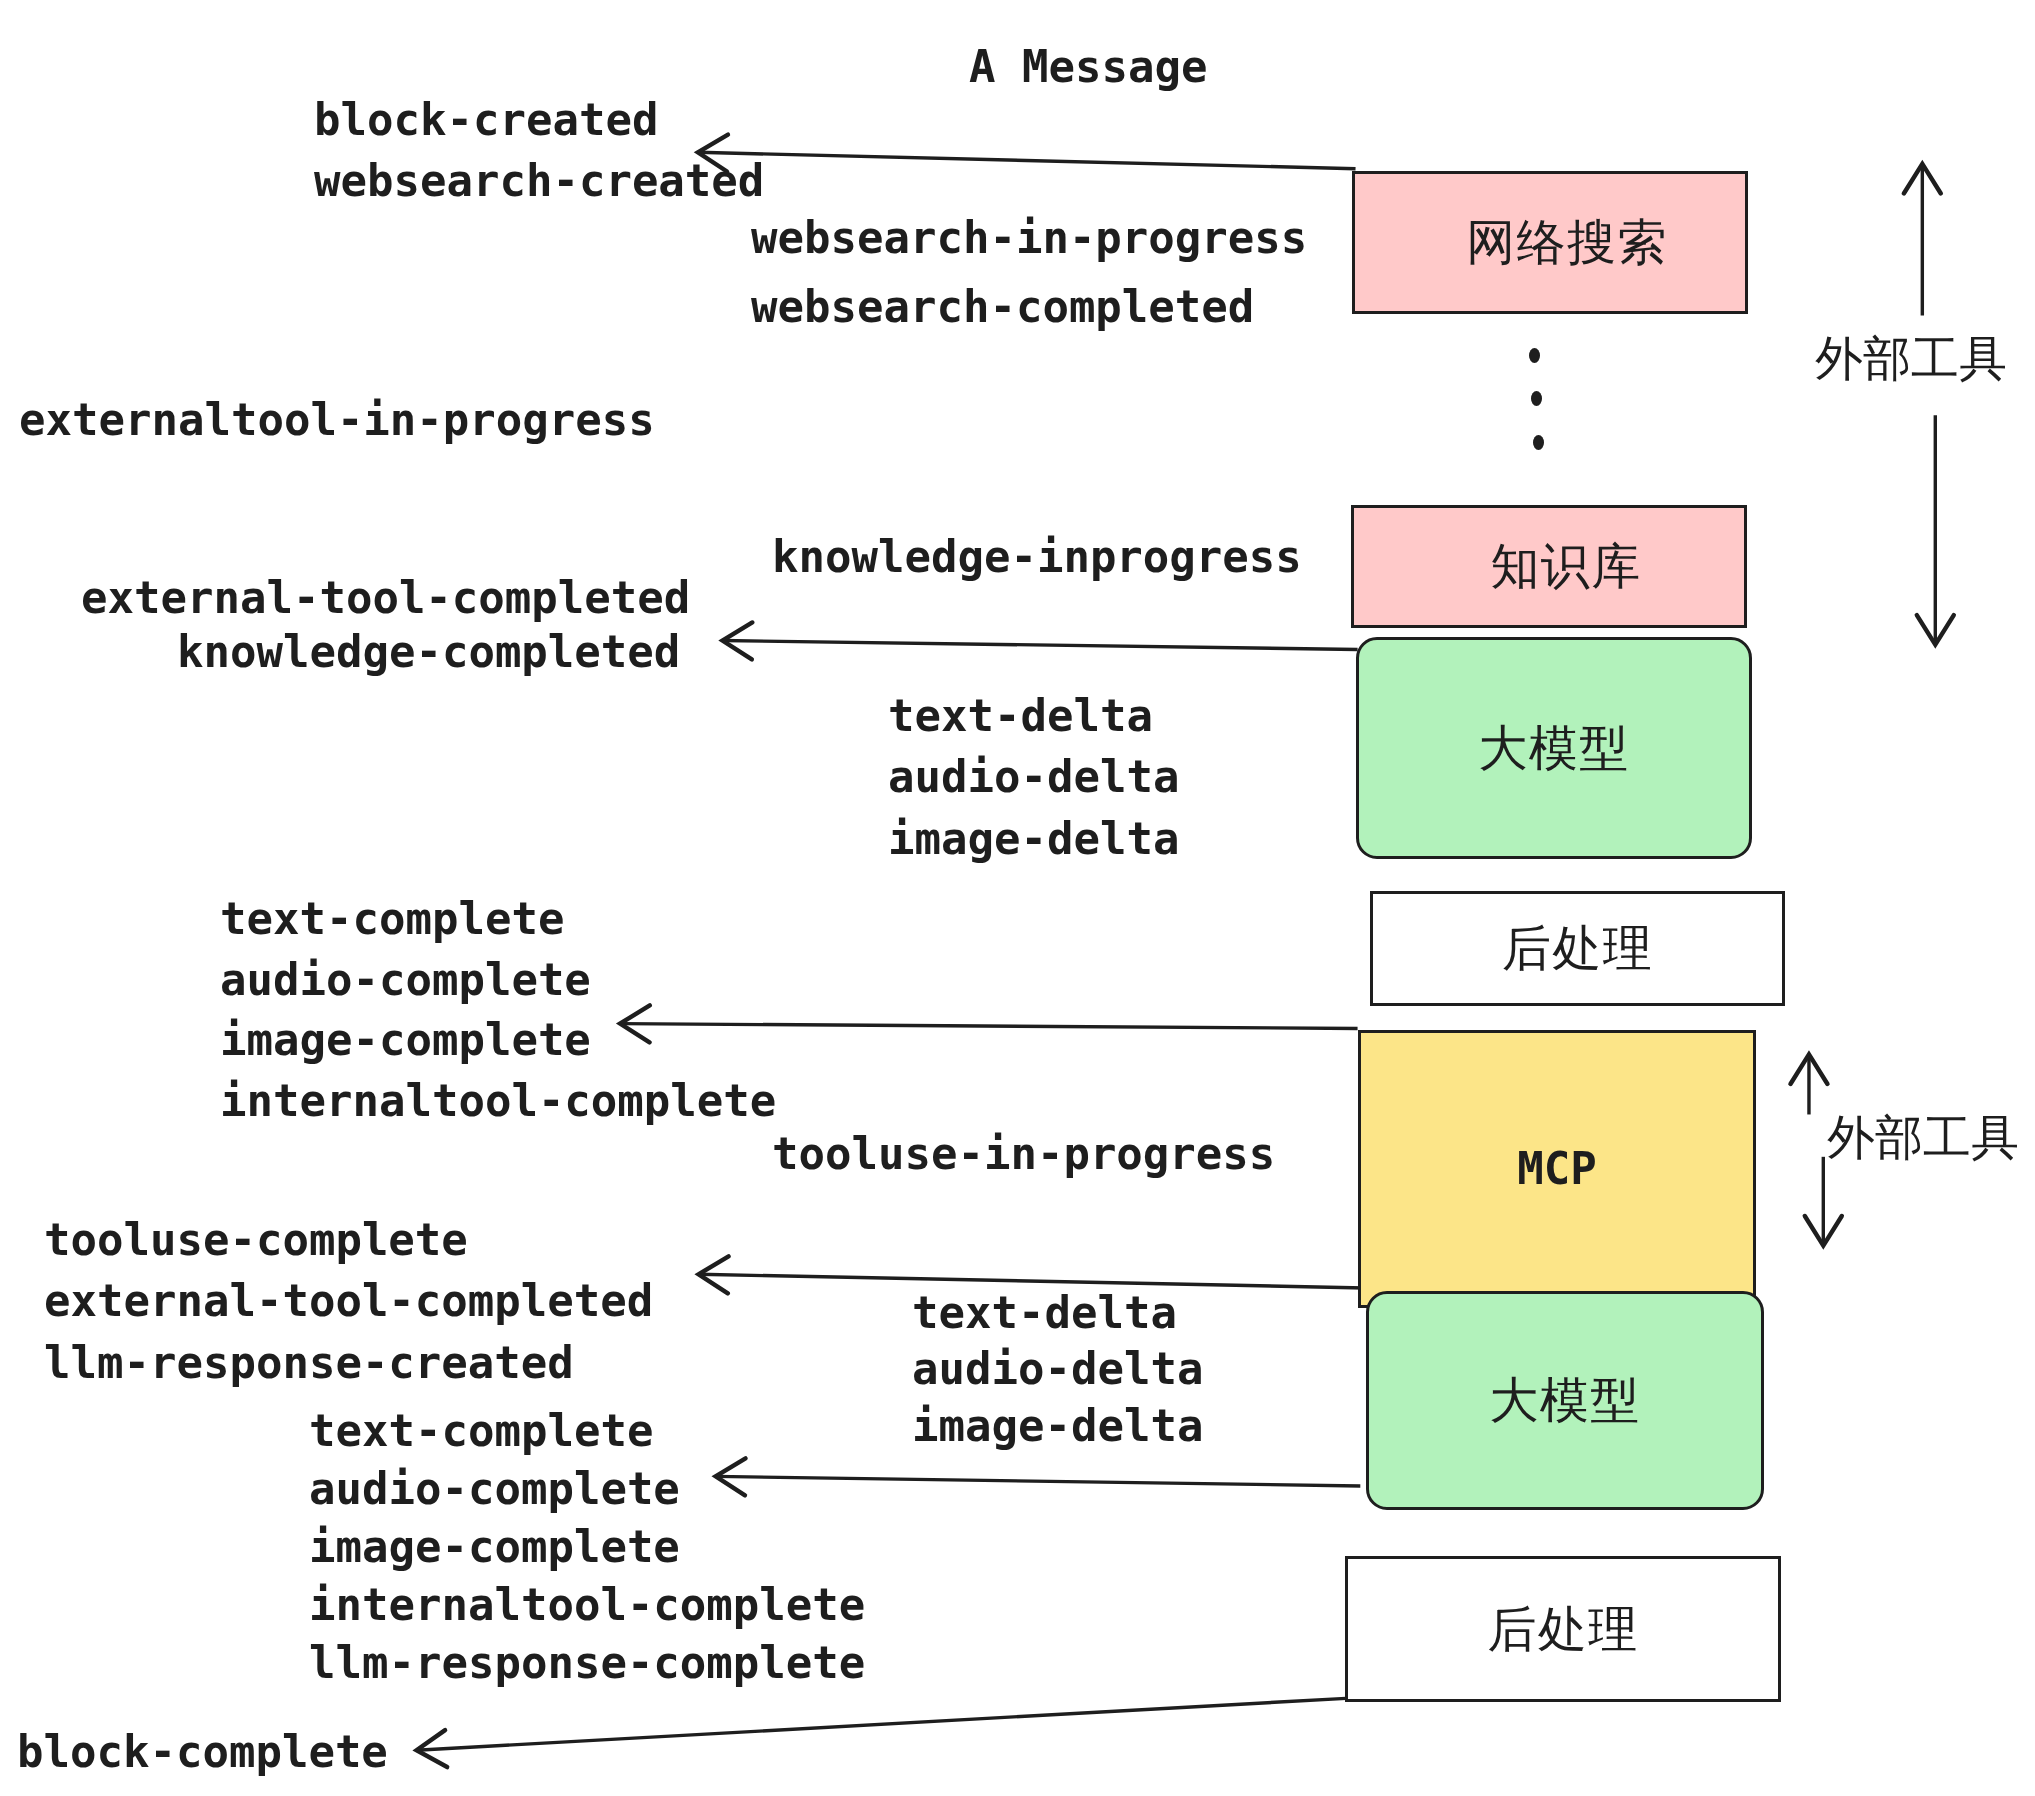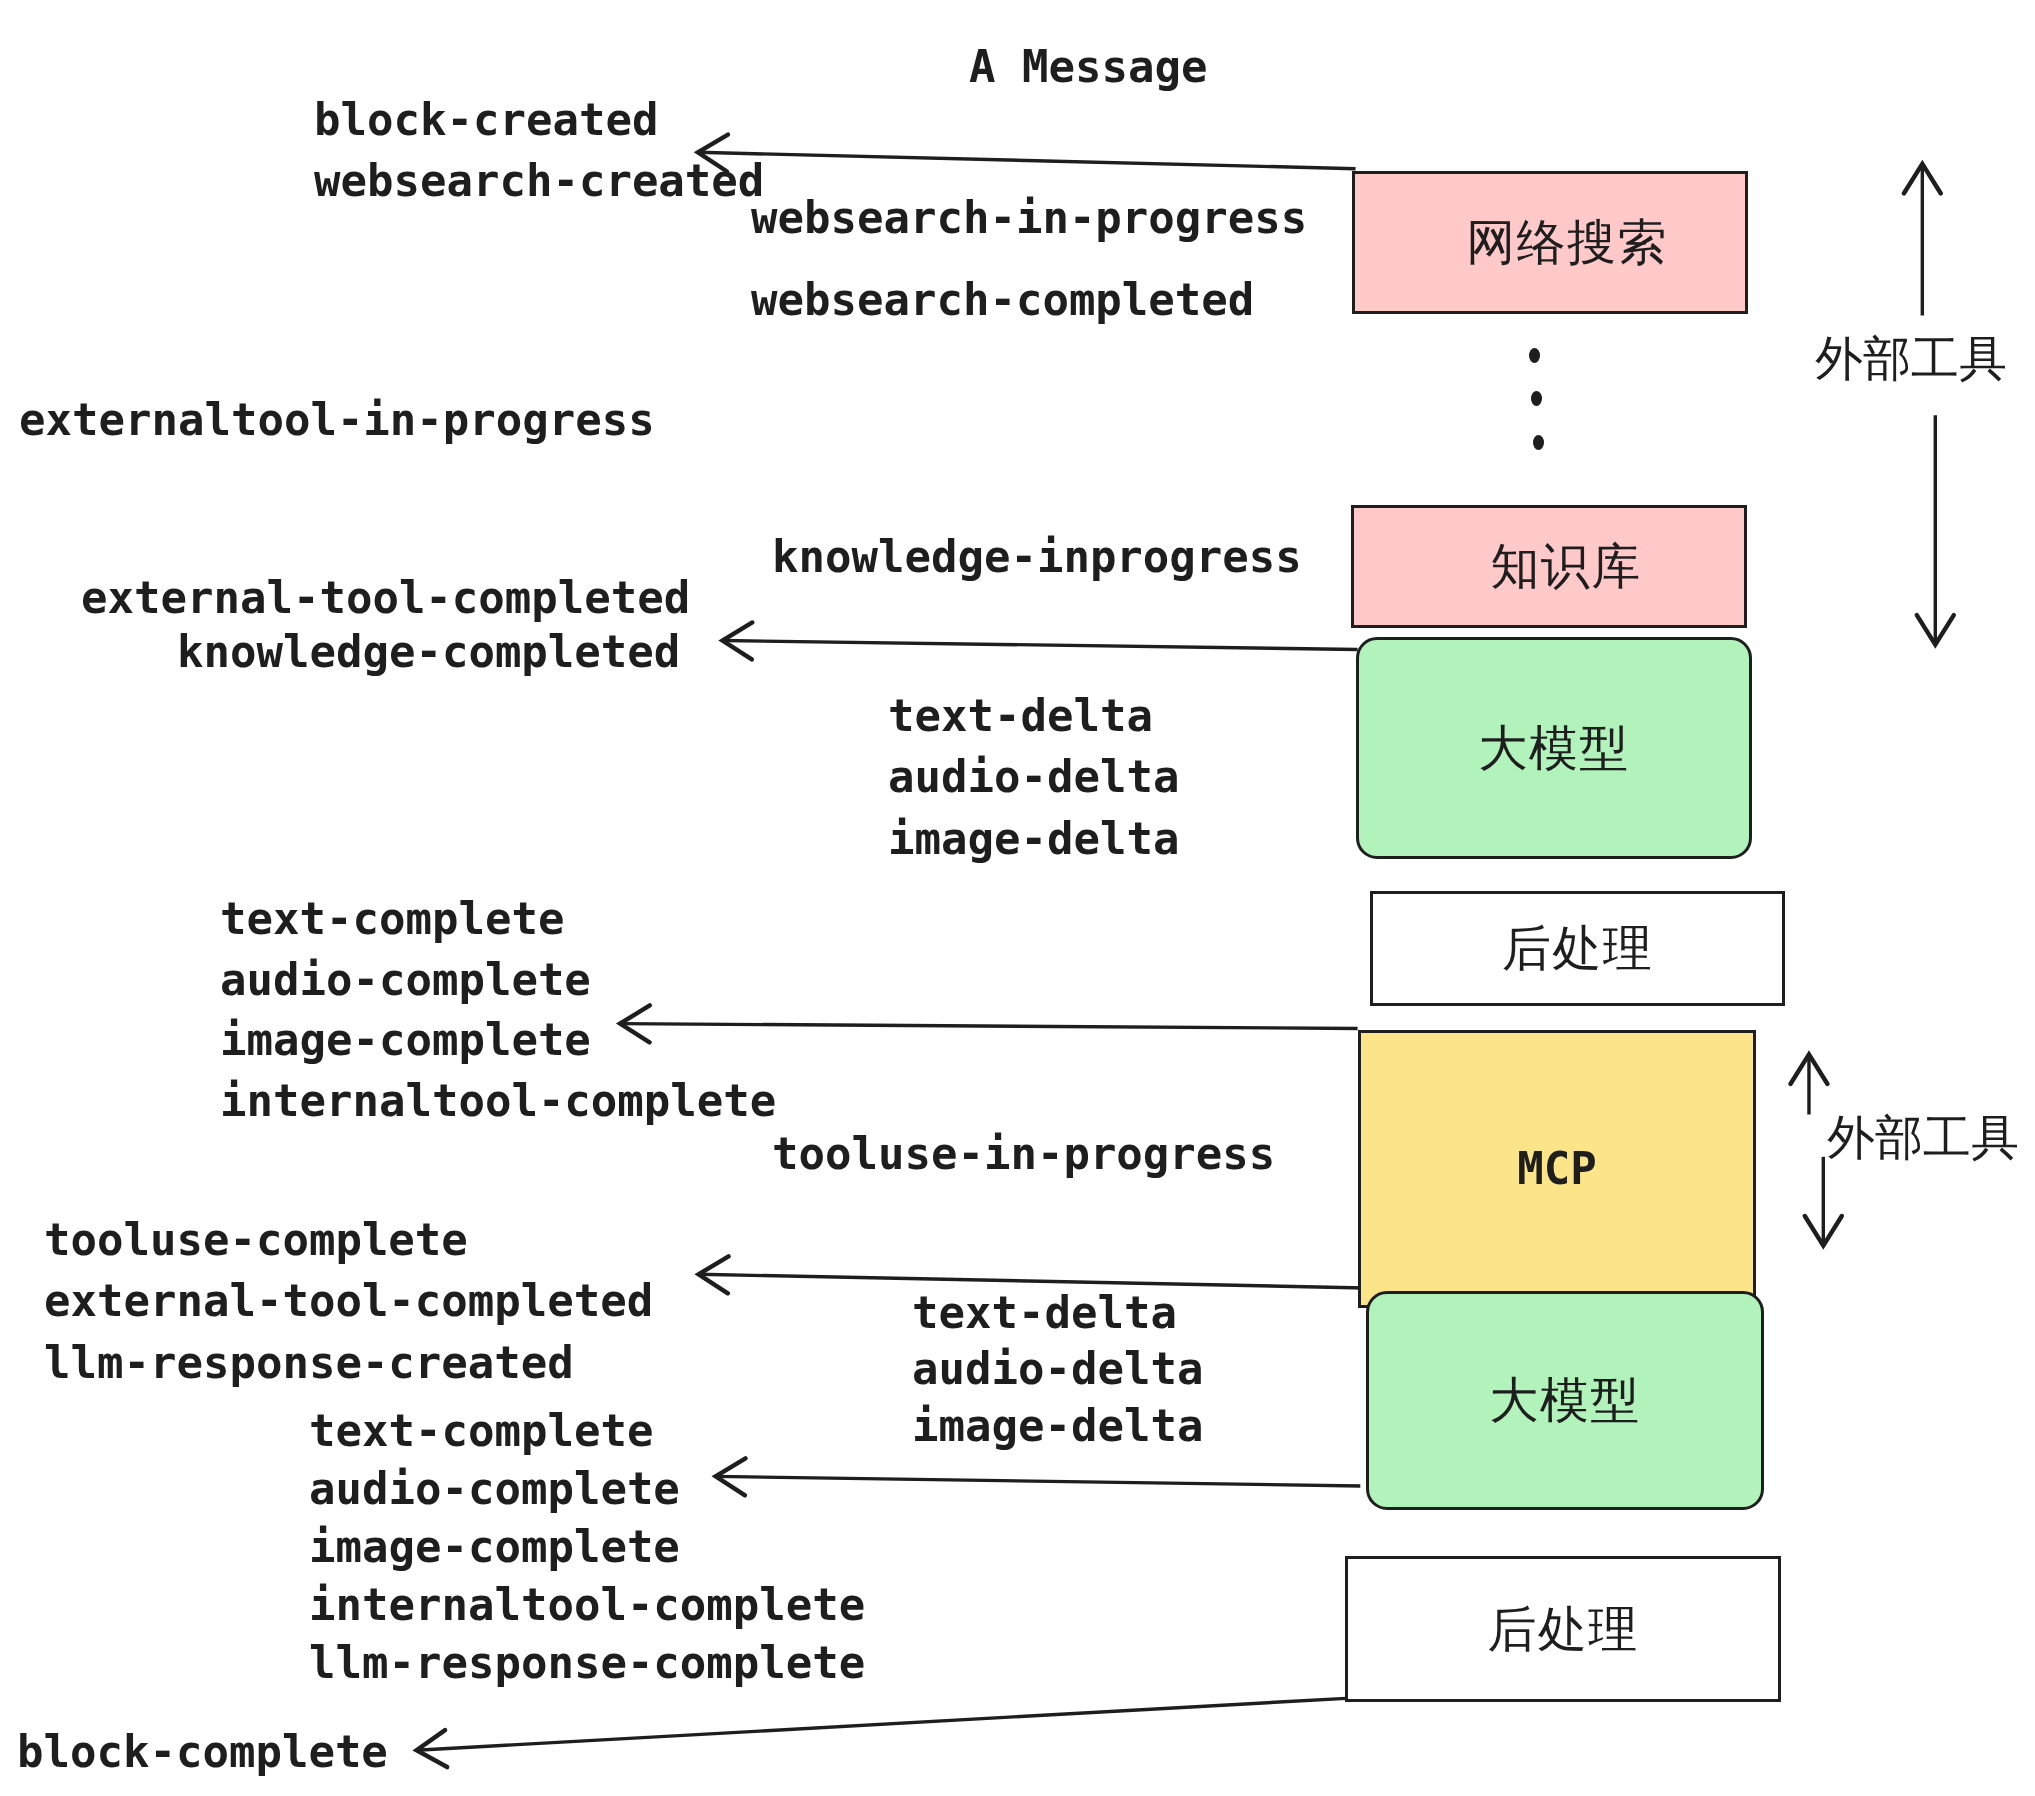--- a/index.html
+++ b/index.html
@@ -103,22 +103,22 @@
     <line class="arrow" x1="2815" y1="462" x2="2815" y2="240" marker-end="url(#ah)"></line>
     <line class="arrow" x1="2834" y1="608" x2="2834" y2="944" marker-end="url(#ah)"></line>
     <line class="arrow" x1="2649" y1="1632" x2="2649" y2="1544" marker-end="url(#ah)"></line>
     <line class="arrow" x1="2670" y1="1694" x2="2670" y2="1824" marker-end="url(#ah)"></line>
   </svg>
 
   <div class="title" style="left:969px;top:18px">A Message</div>
 
   <div class="ev" style="left:314px;top:98px">block-created</div>
   <div class="ev" style="left:314px;top:159px">websearch-created</div>
-  <div class="ev" style="left:751px;top:196px">websearch-in-progress</div>
-  <div class="ev" style="left:751px;top:278px">websearch-completed</div>
+  <div class="ev" style="left:751px;top:216px">websearch-in-progress</div>
+  <div class="ev" style="left:751px;top:285px">websearch-completed</div>
   <div class="ev" style="left:19px;top:398px">externaltool-in-progress</div>
   <div class="ev" style="left:772px;top:535px">knowledge-inprogress</div>
   <div class="ev" style="left:81px;top:576px">external-tool-completed</div>
   <div class="ev" style="left:177px;top:630px">knowledge-completed</div>
   <div class="ev" style="left:888px;top:694px">text-delta</div>
   <div class="ev" style="left:888px;top:755px">audio-delta</div>
   <div class="ev" style="left:888px;top:817px">image-delta</div>
   <div class="ev" style="left:220px;top:897px">text-complete</div>
   <div class="ev" style="left:220px;top:958px">audio-complete</div>
   <div class="ev" style="left:220px;top:1018px">image-complete</div>

